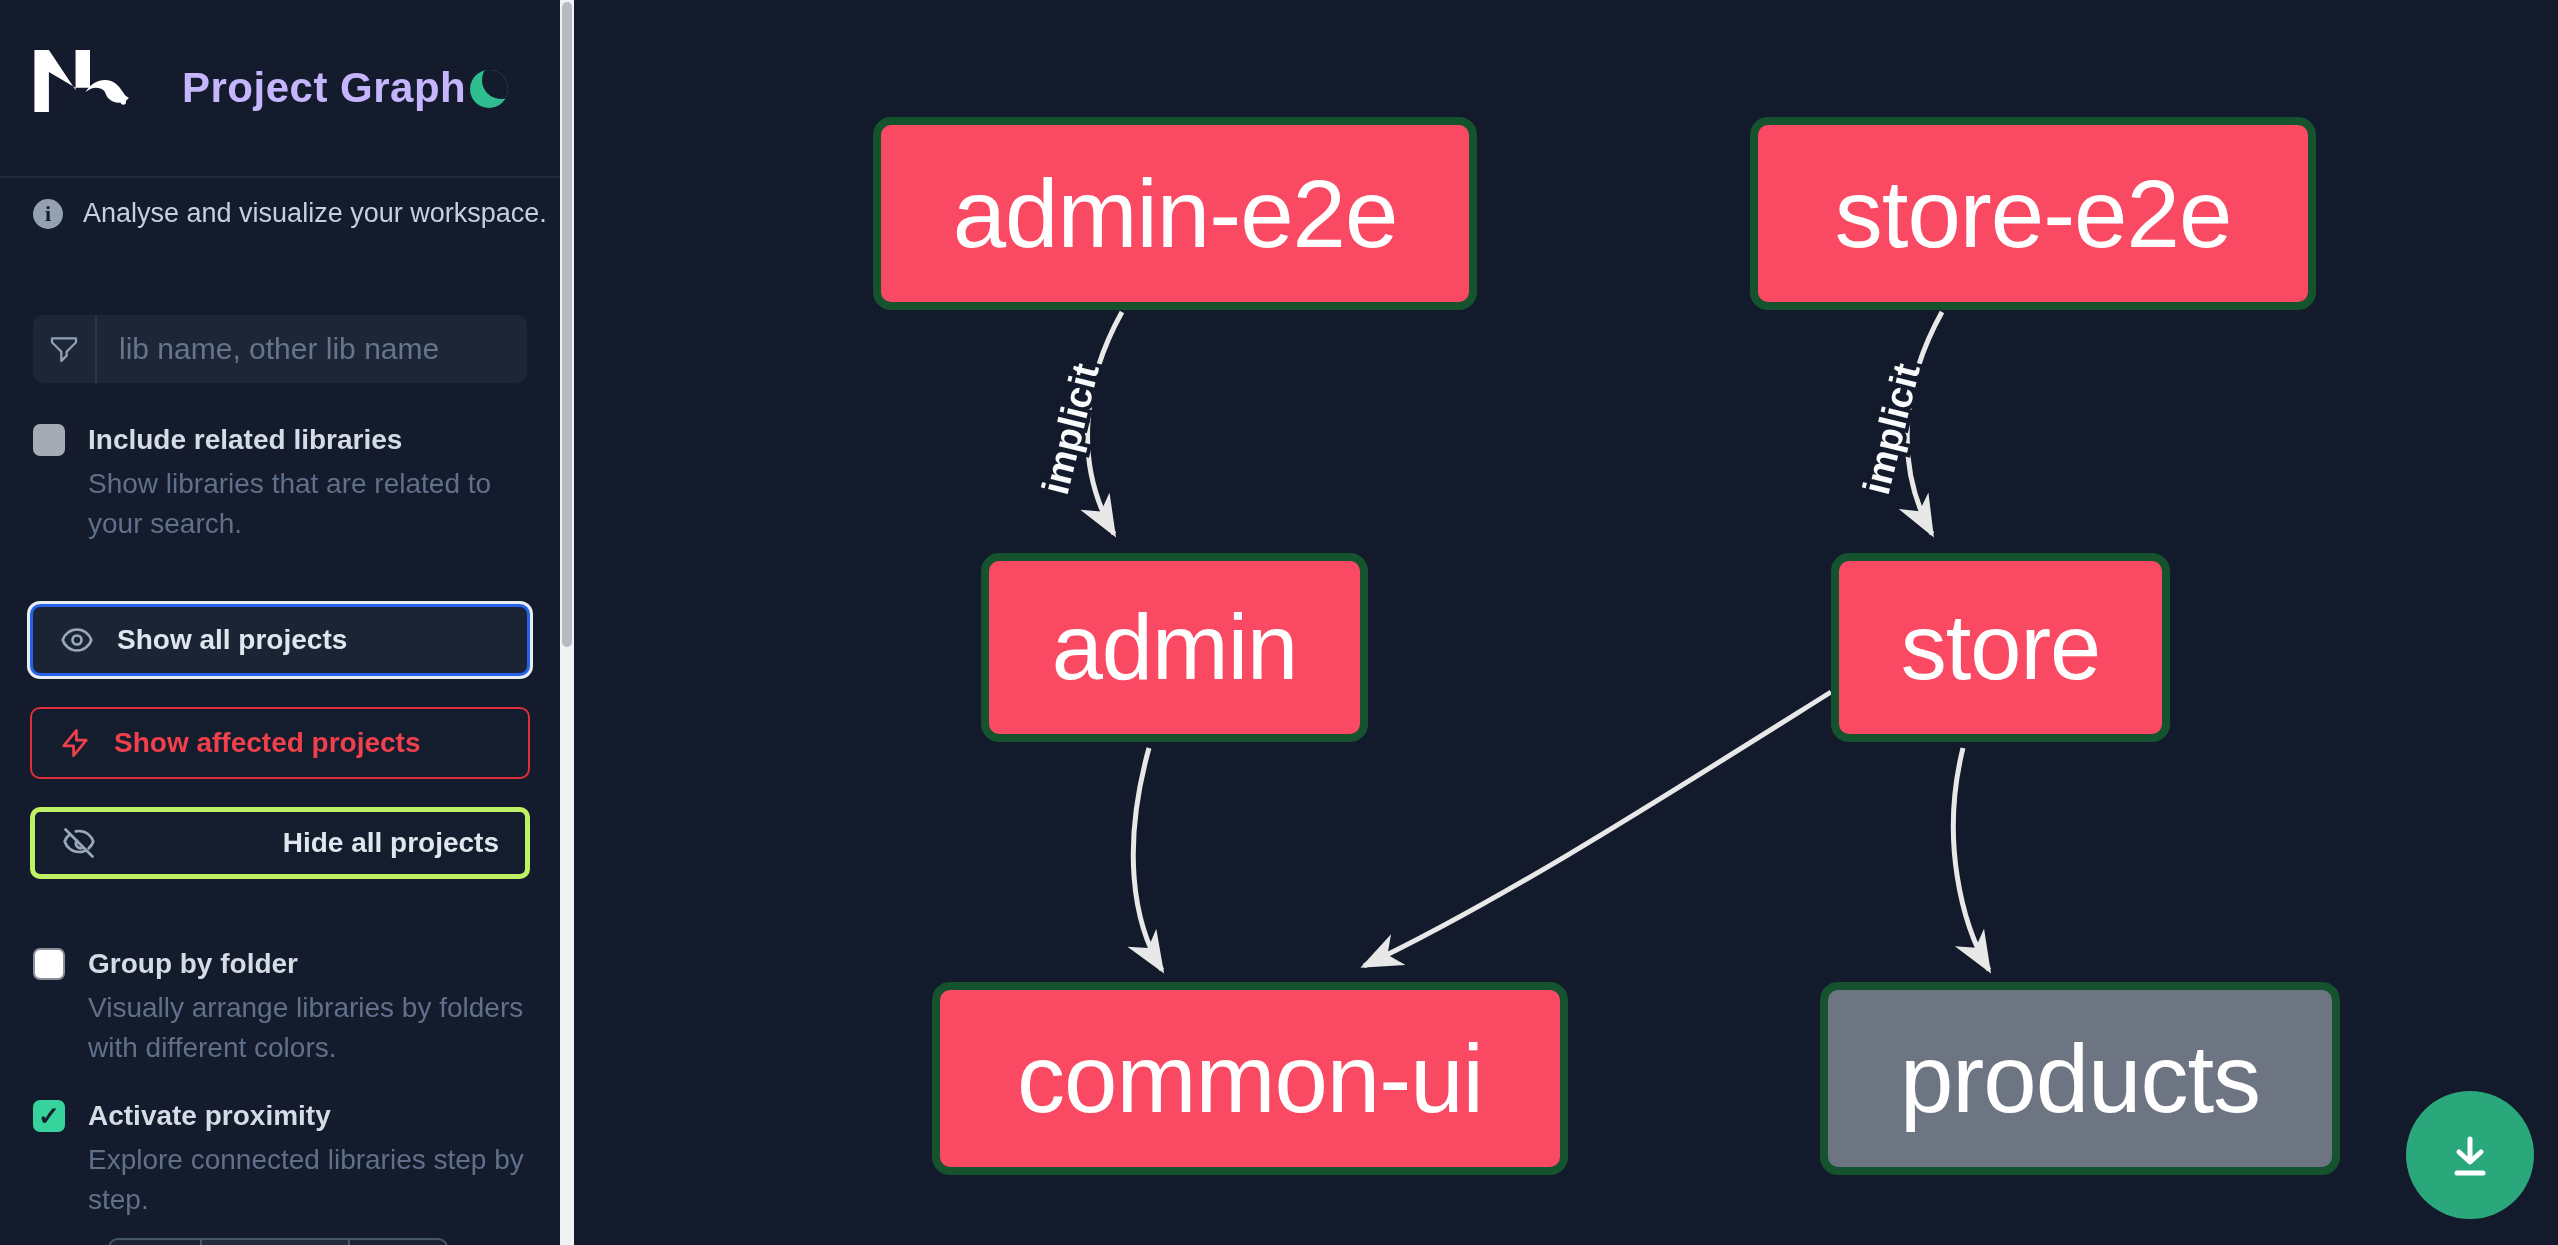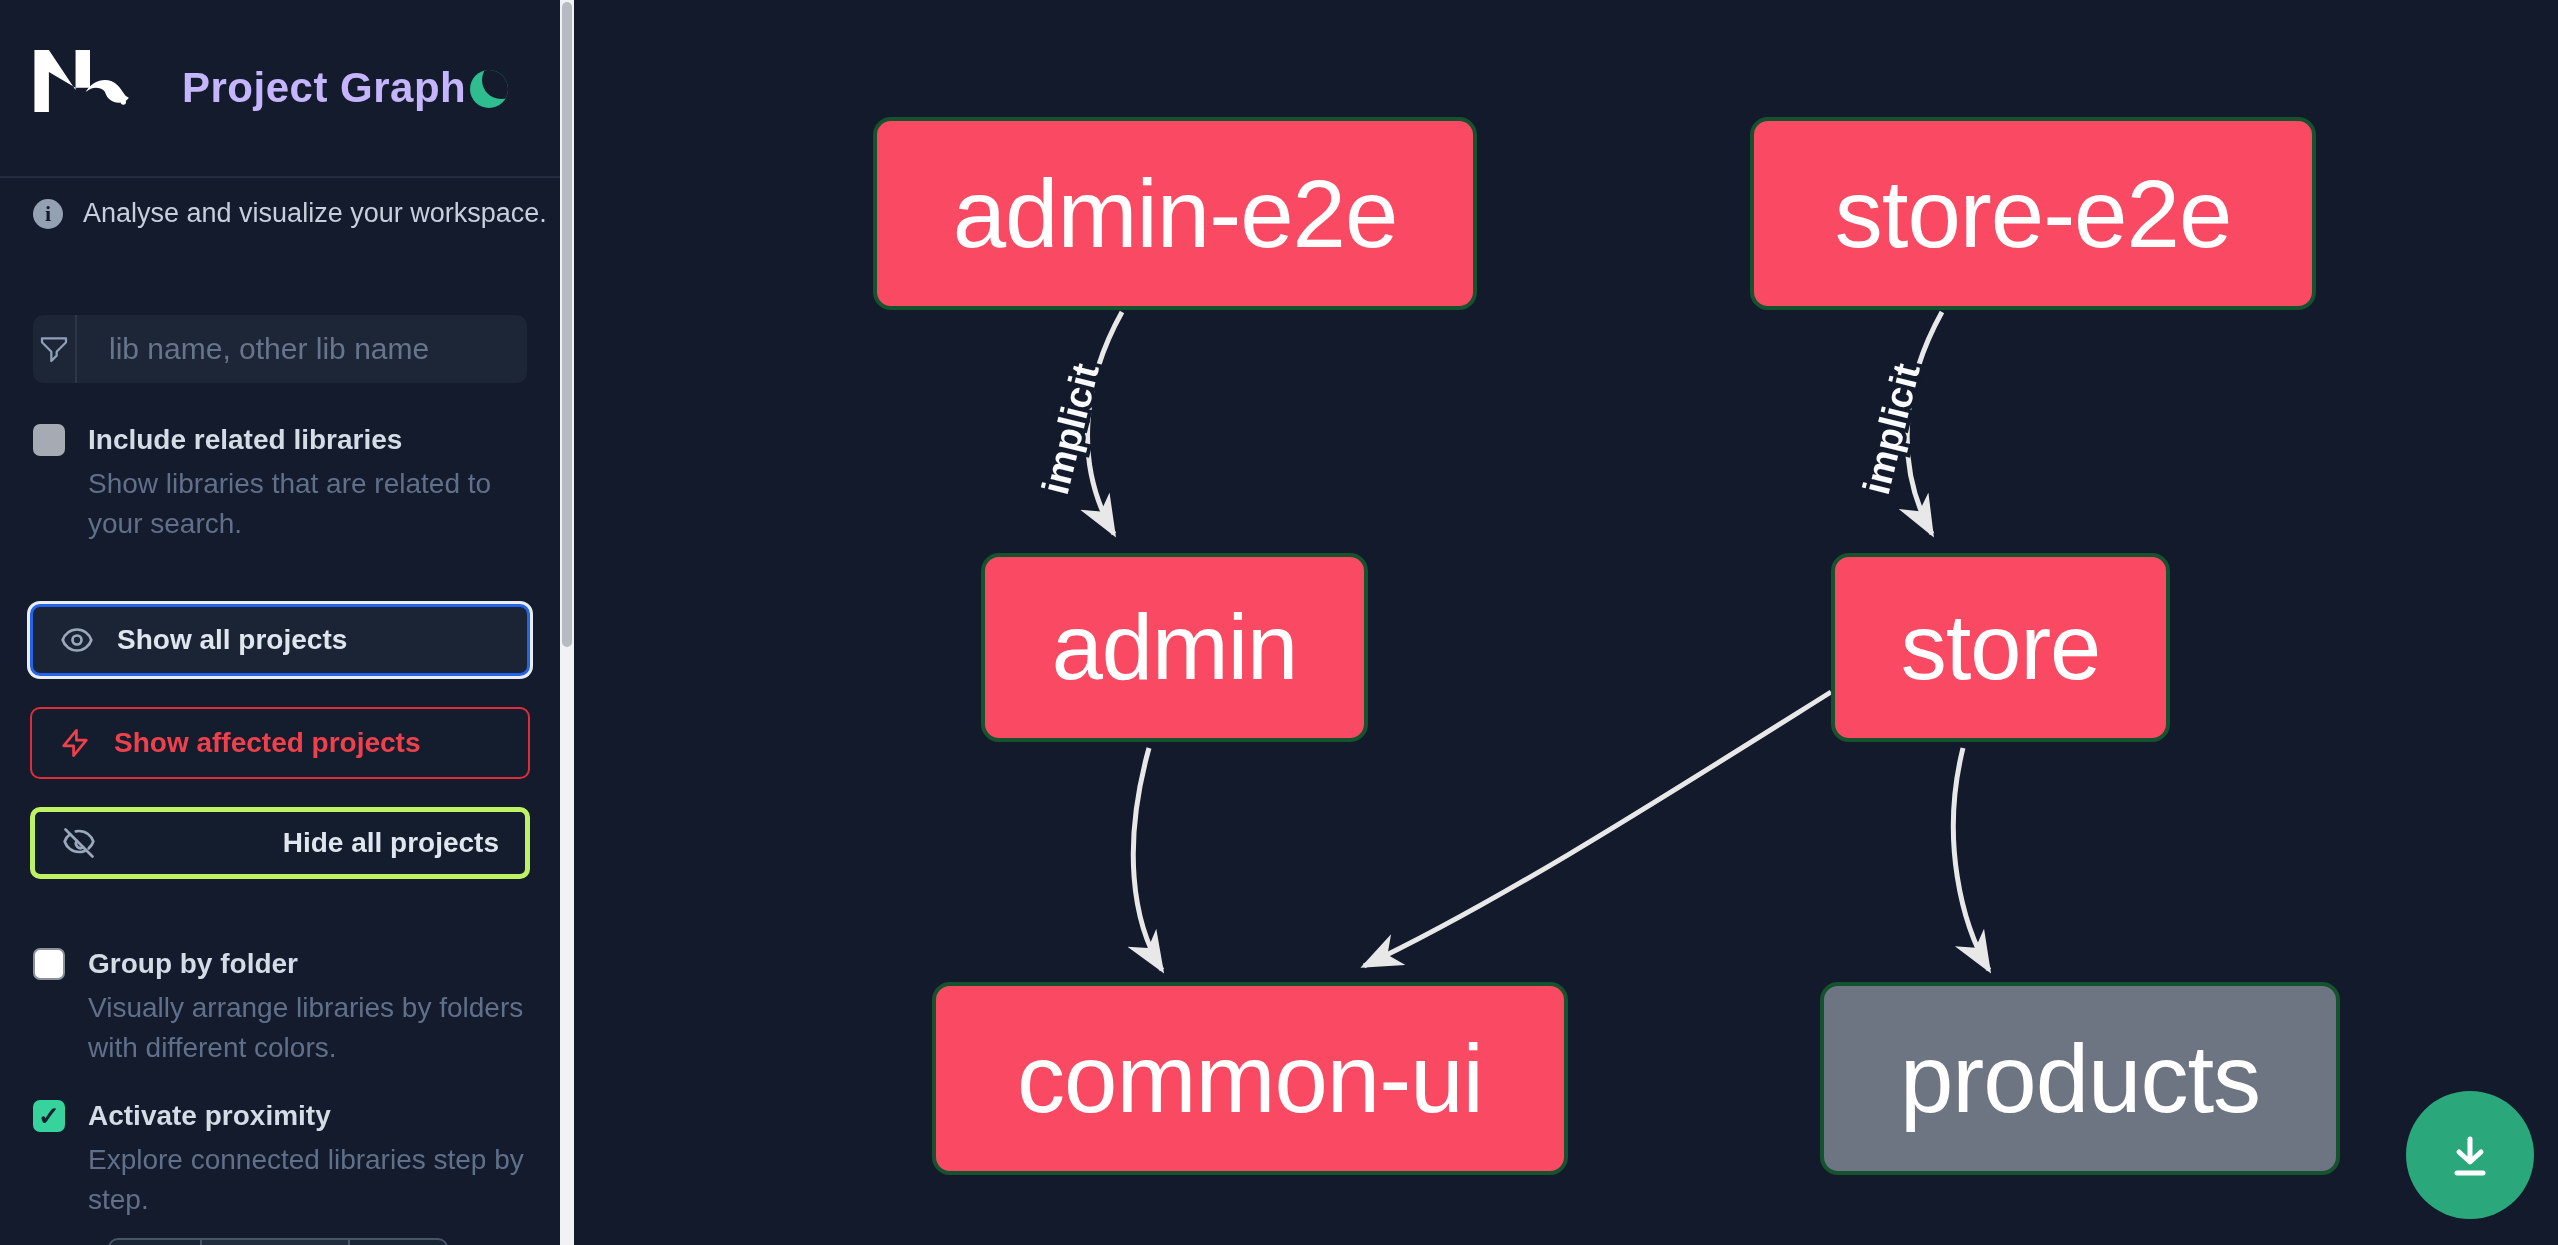--- a/index.html
+++ b/index.html
@@ -13,21 +13,21 @@
   .app-title{position:absolute;left:182px;top:64px;font-size:42px;font-weight:700;color:#c4b5fd;letter-spacing:.5px;}
   .moon{position:absolute;left:470px;top:70px;width:38px;height:38px;border-radius:50%;background:#2ebd8e;overflow:hidden;cursor:pointer;}
   .moon::after{content:"";position:absolute;left:12px;top:-9px;width:38px;height:38px;border-radius:50%;background:#131b2c;}
 
   .info-row{position:absolute;left:33px;top:198px;display:flex;align-items:center;gap:20px;}
   .info-icon{width:30px;height:30px;border-radius:50%;background:#94a1b3;color:#131b2c;font-weight:800;font-size:22px;display:flex;align-items:center;justify-content:center;font-family:"Liberation Serif",serif;}
   .info-text{font-size:27px;color:#c6cfdb;}
 
   .search{position:absolute;left:33px;top:315px;width:494px;height:68px;background:#1d2637;border-radius:10px;display:flex;align-items:stretch;}
   .search .icon-cell{width:66px;display:flex;align-items:center;justify-content:center;border-right:2px solid #2b3649;}
-  .search input{flex:1;background:transparent;border:none;outline:none;padding:0 32px;font-size:30px;color:#cbd5e1;}
+  .search input{flex:1;background:transparent;border:none;outline:none;padding:0 22px;font-size:30px;color:#cbd5e1;}
   .search input::placeholder{color:#66758c;}
 
   .opt{position:absolute;left:33px;}
   .opt .cbx{position:absolute;left:0;top:2px;width:32px;height:32px;border-radius:7px;cursor:pointer;}
   .cbx.plain{background:#a6abb3;}
   .cbx.white{background:#ffffff;border:2px solid #8b929c;}
   .cbx.green{background:#36d39c;color:#16202f;font-size:26px;font-weight:800;display:flex;align-items:center;justify-content:center;}
   .opt .lbl{margin-left:55px;font-size:28px;font-weight:700;color:#d4dce6;line-height:36px;}
   .opt .desc{margin-left:55px;width:445px;font-size:28px;color:#60708a;line-height:40px;margin-top:6px;}
 
@@ -44,21 +44,21 @@
   .stepper .s2{width:146px;background:#232c3d;border-left:none;border-right:none;}
   .stepper .s3{width:100px;border-radius:0 10px 0 0;}
 
   
   .scrollbar{position:absolute;left:560px;top:0;width:14px;height:1245px;background:#f1f2f4;}
   .scroll-thumb{position:absolute;left:2px;top:2px;width:10px;height:645px;border-radius:6px;background:#b7bbc1;cursor:pointer;}
 
   
   .canvas{position:absolute;left:574px;top:0;width:1984px;height:1245px;background:#121a2b;}
   .edges{position:absolute;left:0;top:0;}
-  .node{position:absolute;border:4px solid #14532d;border-radius:18px;background:#fa4a63;color:#ffffff;display:flex;align-items:center;justify-content:center;font-size:96px;font-weight:400;letter-spacing:-1px;cursor:pointer;}
+  .node{position:absolute;border:8px solid #14532d;border-radius:18px;background:#fa4a63;color:#ffffff;display:flex;align-items:center;justify-content:center;font-size:96px;font-weight:400;letter-spacing:-1px;cursor:pointer;}
   .node.gray{background:#6d7482;}
   .node.mid{font-size:92px;}
   .edge-label{font-size:38px;font-weight:700;fill:#f8fafc;stroke:#121a2b;stroke-width:8px;paint-order:stroke;text-anchor:middle;}
   .fab{position:absolute;left:1832px;top:1091px;width:128px;height:128px;border-radius:50%;background:#2aa87c;display:flex;align-items:center;justify-content:center;cursor:pointer;}
 </style>
 </head>
 <body>
 
 <div class="app">
 

